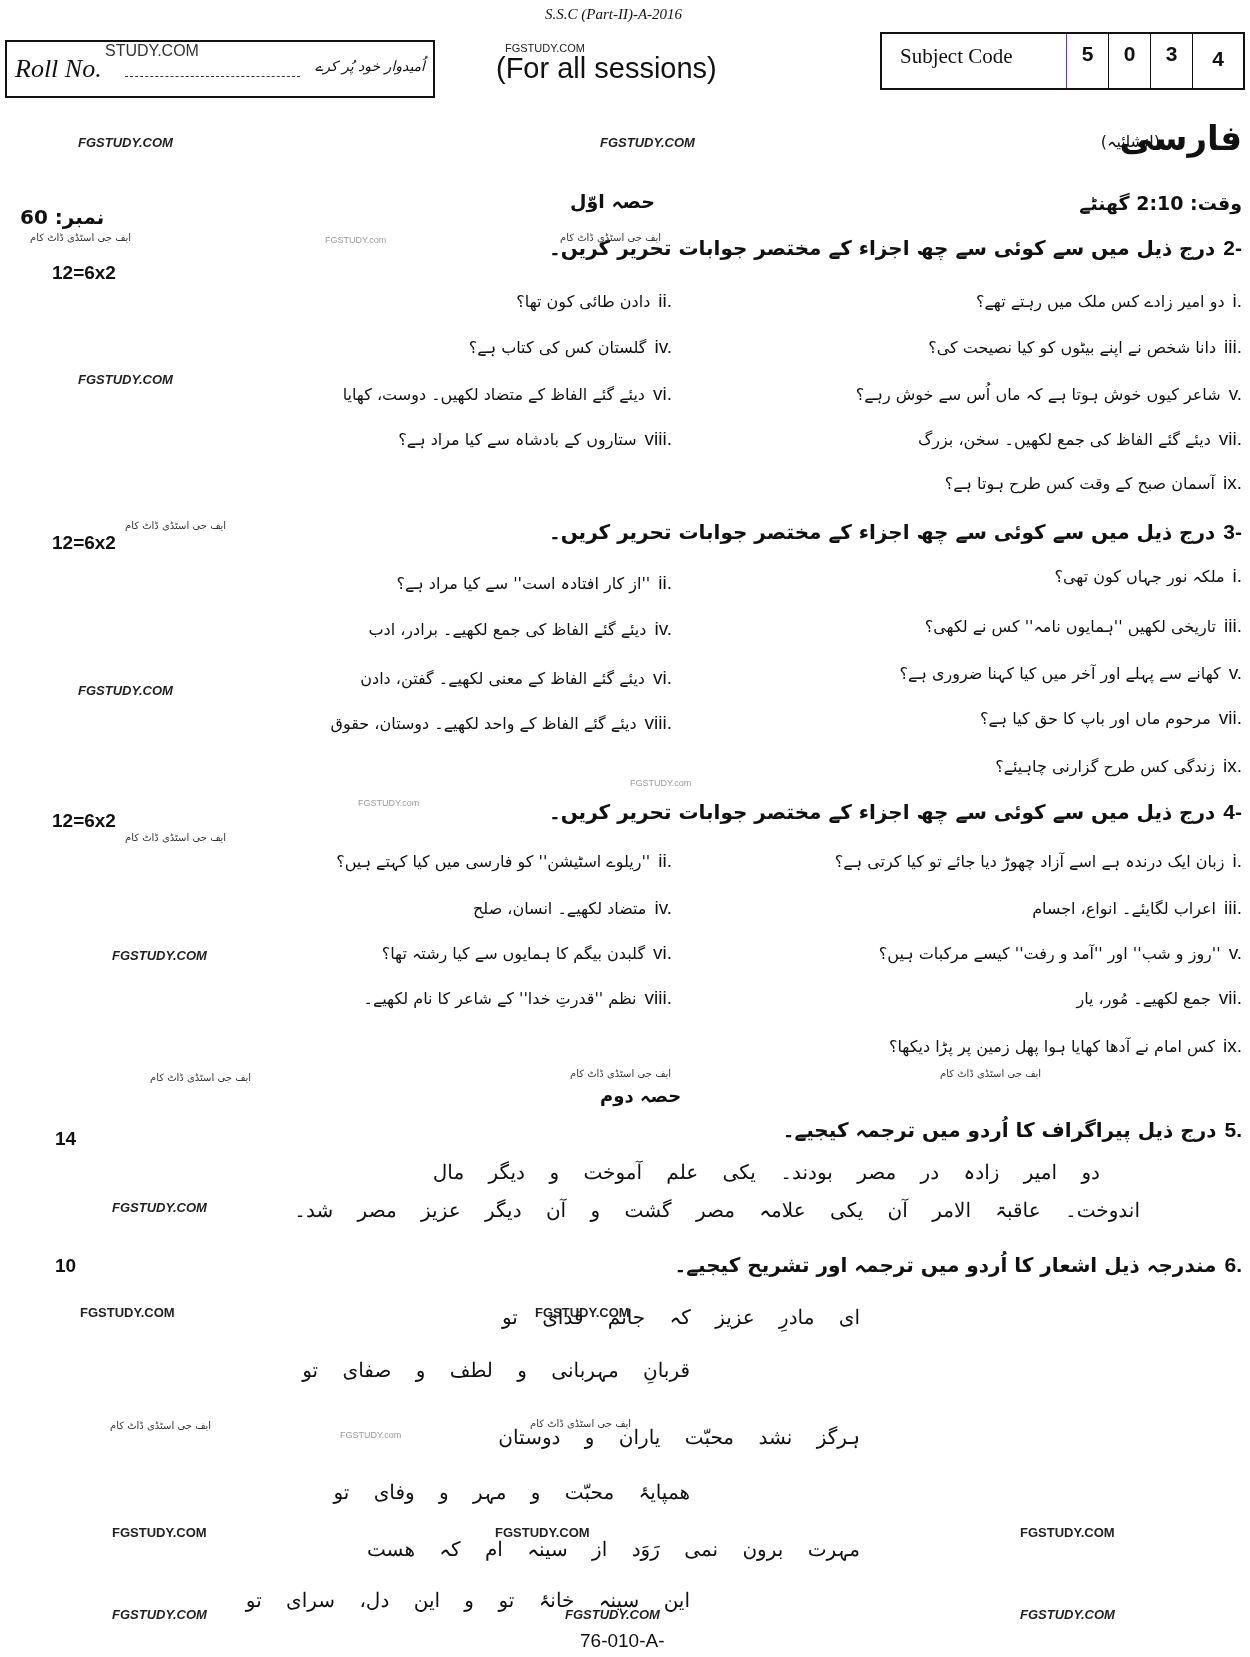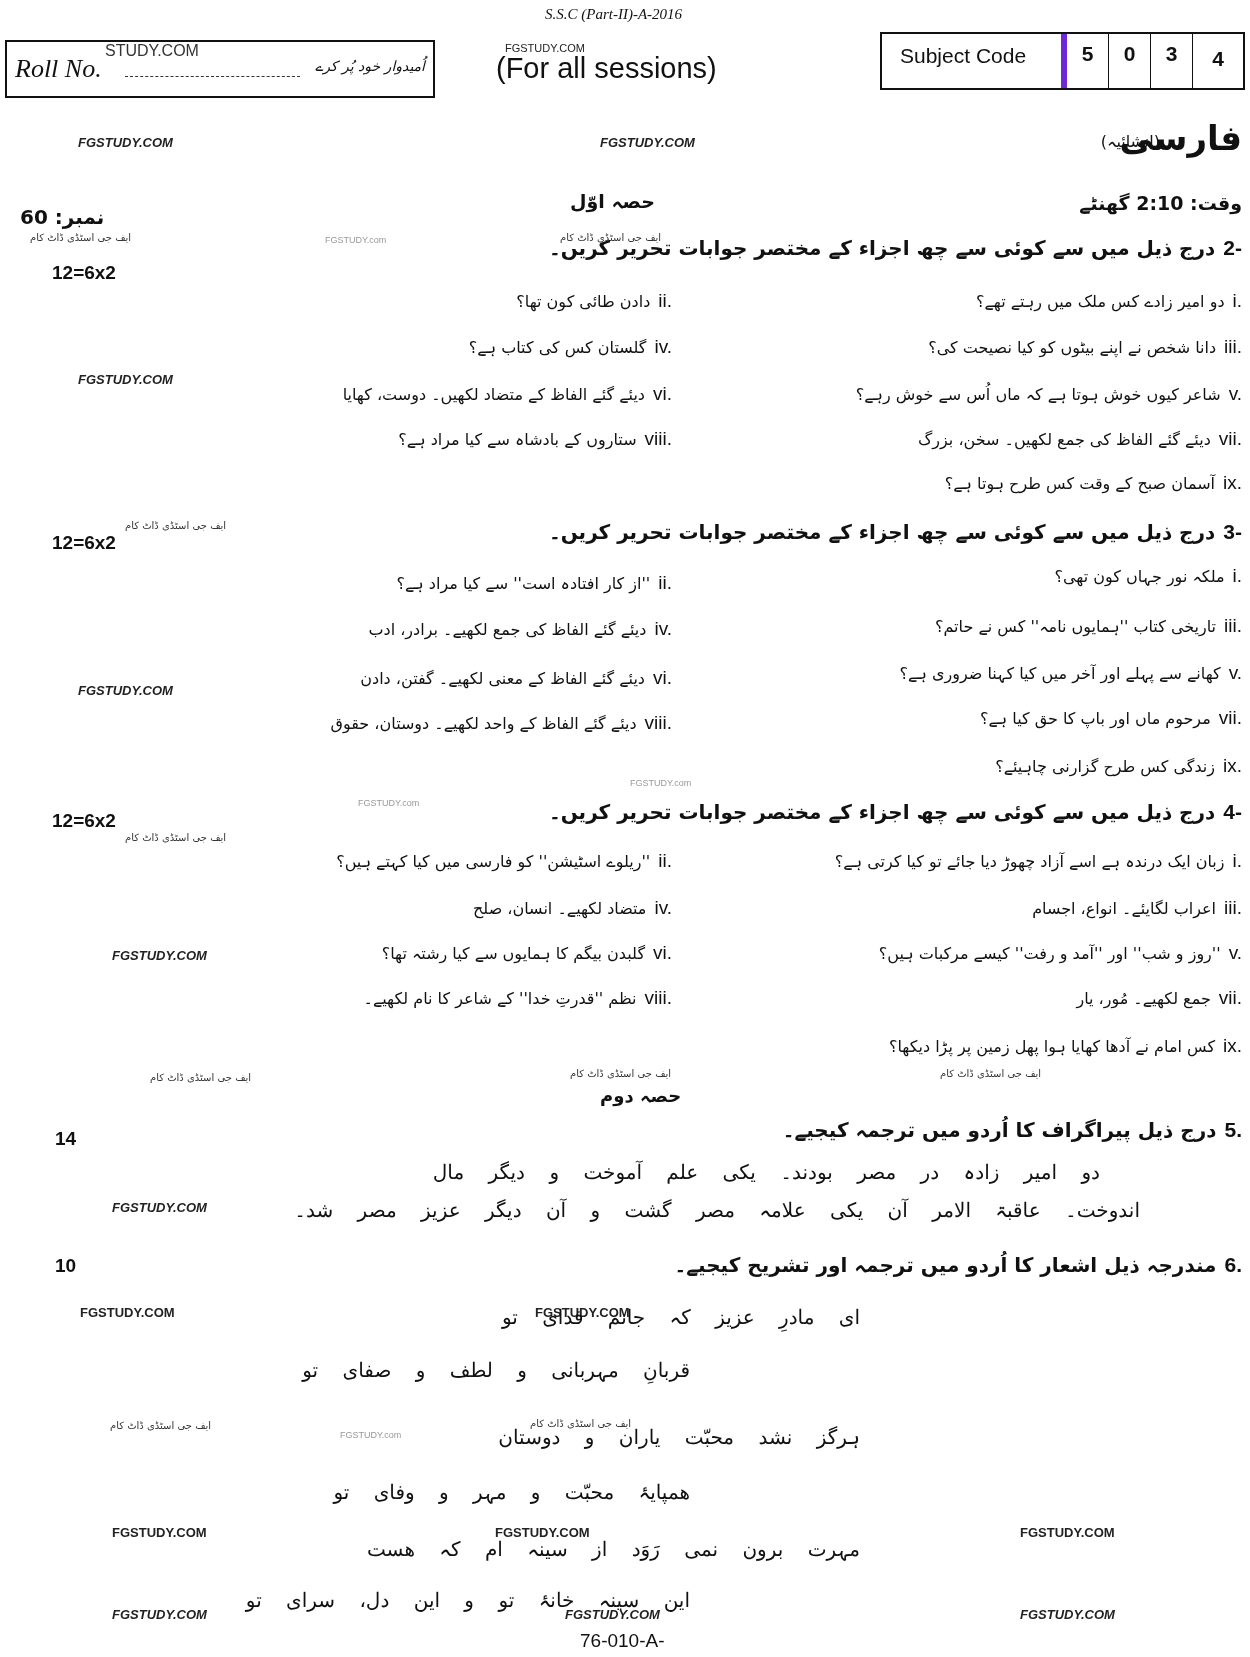--- a/index.html
+++ b/index.html
@@ -28,21 +28,21 @@
   <span class="abs" style="left:8px; top:12px; font-family:'Liberation Serif',serif; font-style:italic; font-size:26px;">Roll No.</span>
   <span class="abs" style="left:118px; top:34px; width:175px; border-bottom:1px dashed #333;"></span>
   <span class="abs urdu" style="right:8px; top:16px; font-size:14px; font-style:italic;">اُمیدوار خود پُر کرے</span>
   <span class="abs wm-small" style="left:98px; top:0px; color:#333; font-size:16px;">STUDY.COM</span>
 </div>
 
 <div class="abs wm-small" style="left:505px; top:42px; color:#222; font-size:11px;">FGSTUDY.COM</div>
 <div class="abs" style="left:496px; top:52px; font-family:'Liberation Sans',sans-serif; font-size:29px;">(For all sessions)</div>
 
 <div class="abs box" style="left:880px; top:32px; width:365px; height:58px; display:flex;">
-  <div style="width:185px; border-right:6px solid #6d28d9; font-family:Liberation Sans, sans-serif; font-size:21px; padding:10px 0 0 18px;">Subject Code</div>
+  <div style="width:185px; border-right:1px solid #6d28d9; font-family:Liberation Serif, serif; font-size:21px; padding:10px 0 0 18px;">Subject Code</div>
   <div style="width:42px; border-right:1px solid #111; text-align:center; font-family:'Liberation Sans',sans-serif; font-weight:bold; font-size:21px; padding-top:8px;">5</div>
   <div style="width:42px; border-right:1px solid #111; text-align:center; font-family:'Liberation Sans',sans-serif; font-weight:bold; font-size:21px; padding-top:8px;">0</div>
   <div style="width:42px; border-right:1px solid #111; text-align:center; font-family:'Liberation Sans',sans-serif; font-weight:bold; font-size:21px; padding-top:8px;">3</div>
   <div style="flex:1; text-align:center; font-family:'Liberation Sans',sans-serif; font-weight:bold; font-size:21px; padding-top:13px;">4</div>
 </div>
 
 <div class="abs wm" style="left:78px; top:135px;">FGSTUDY.COM</div>
 <div class="abs wm" style="left:600px; top:135px;">FGSTUDY.COM</div>
 
 <div class="abs urdu" style="right:8px; top:118px; font-size:34px; font-weight:bold;">فارسی</div>
@@ -109,21 +109,21 @@
 <div class="abs item" style="right:8px; top:565px;">
   <span class="rn">i.</span>
   <span class="tx">ملکہ نور جہاں کون تھی؟</span>
 </div>
 <div class="abs item" style="right:578px; top:572px;">
   <span class="rn">ii.</span>
   <span class="tx">''از کار افتادہ است'' سے کیا مراد ہے؟</span>
 </div>
 <div class="abs item" style="right:8px; top:615px;">
   <span class="rn">iii.</span>
-  <span class="tx">تاریخی کتاب ''ہمایوں نامہ'' کس نے حاتم؟</span>
+  <span class="tx">تاریخی لکھیں ''ہمایوں نامہ'' کس نے لکھی؟</span>
 </div>
 <div class="abs item" style="right:578px; top:618px;">
   <span class="rn">iv.</span>
   <span class="tx">دیئے گئے الفاظ کی جمع لکھیے۔ برادر، ادب</span>
 </div>
 <div class="abs wm" style="left:78px; top:683px;">FGSTUDY.COM</div>
 <div class="abs item" style="right:8px; top:662px;">
   <span class="rn">v.</span>
   <span class="tx">کھانے سے پہلے اور آخر میں کیا کہنا ضروری ہے؟</span>
 </div>

